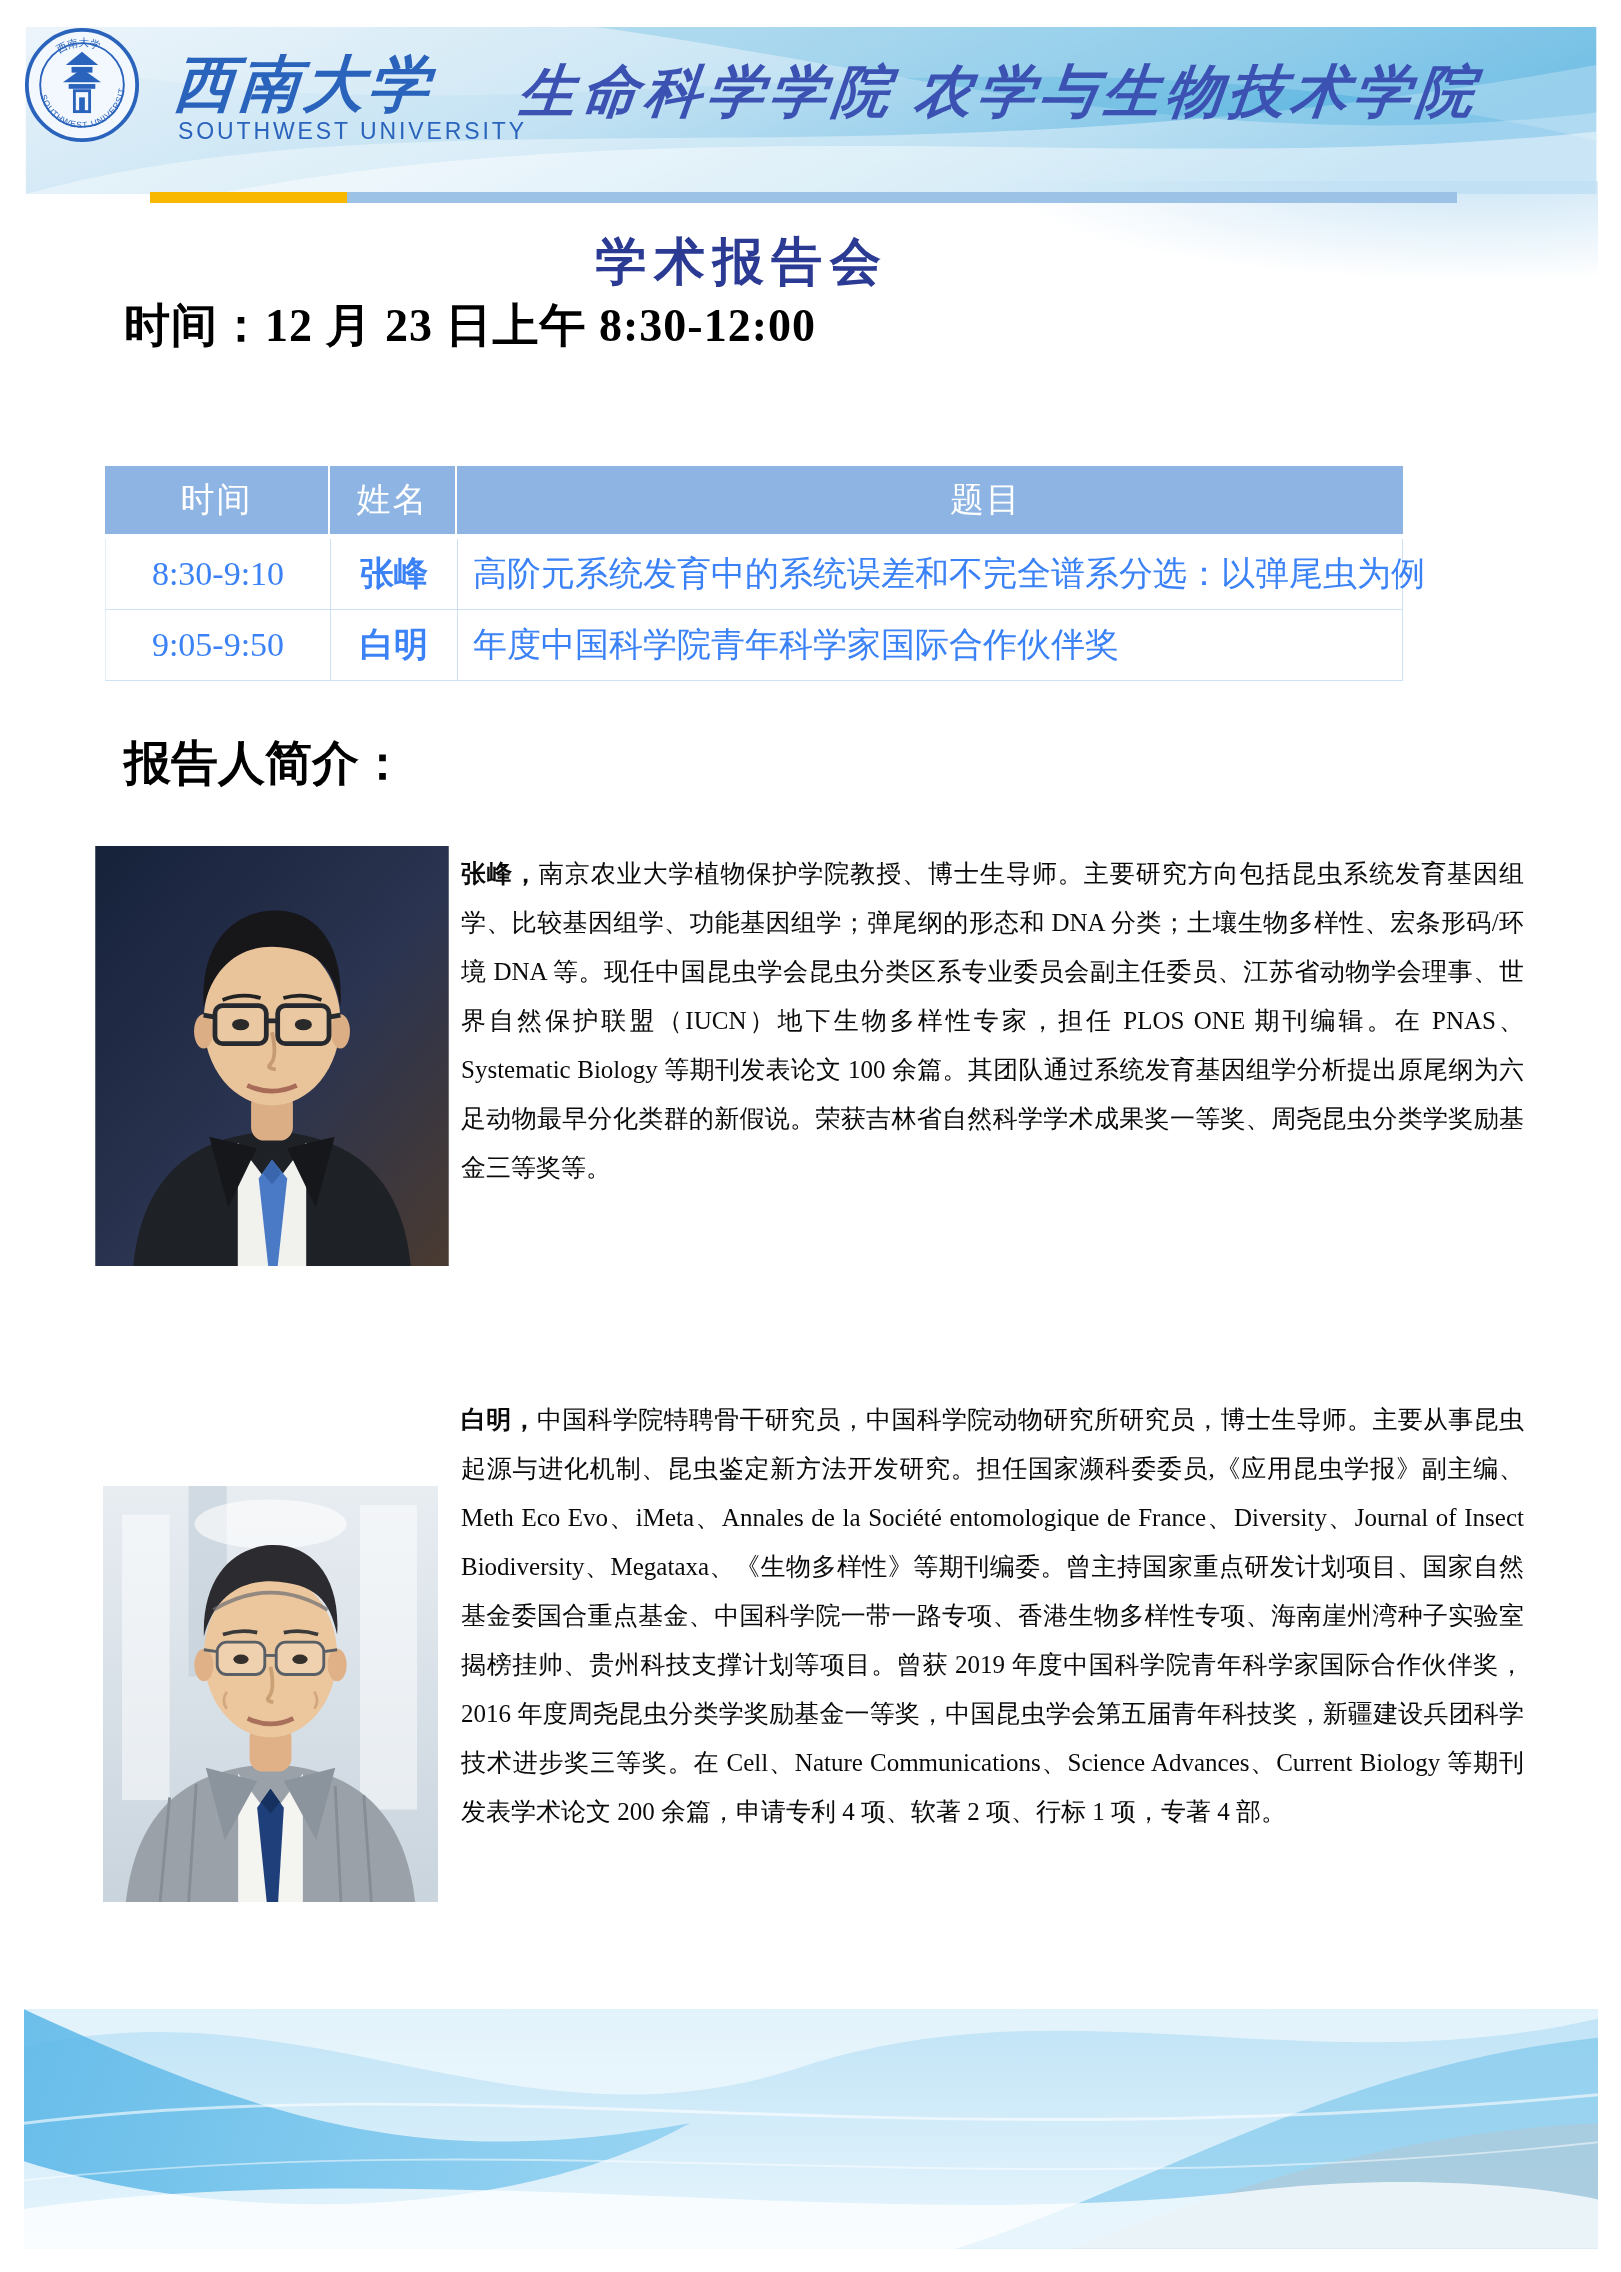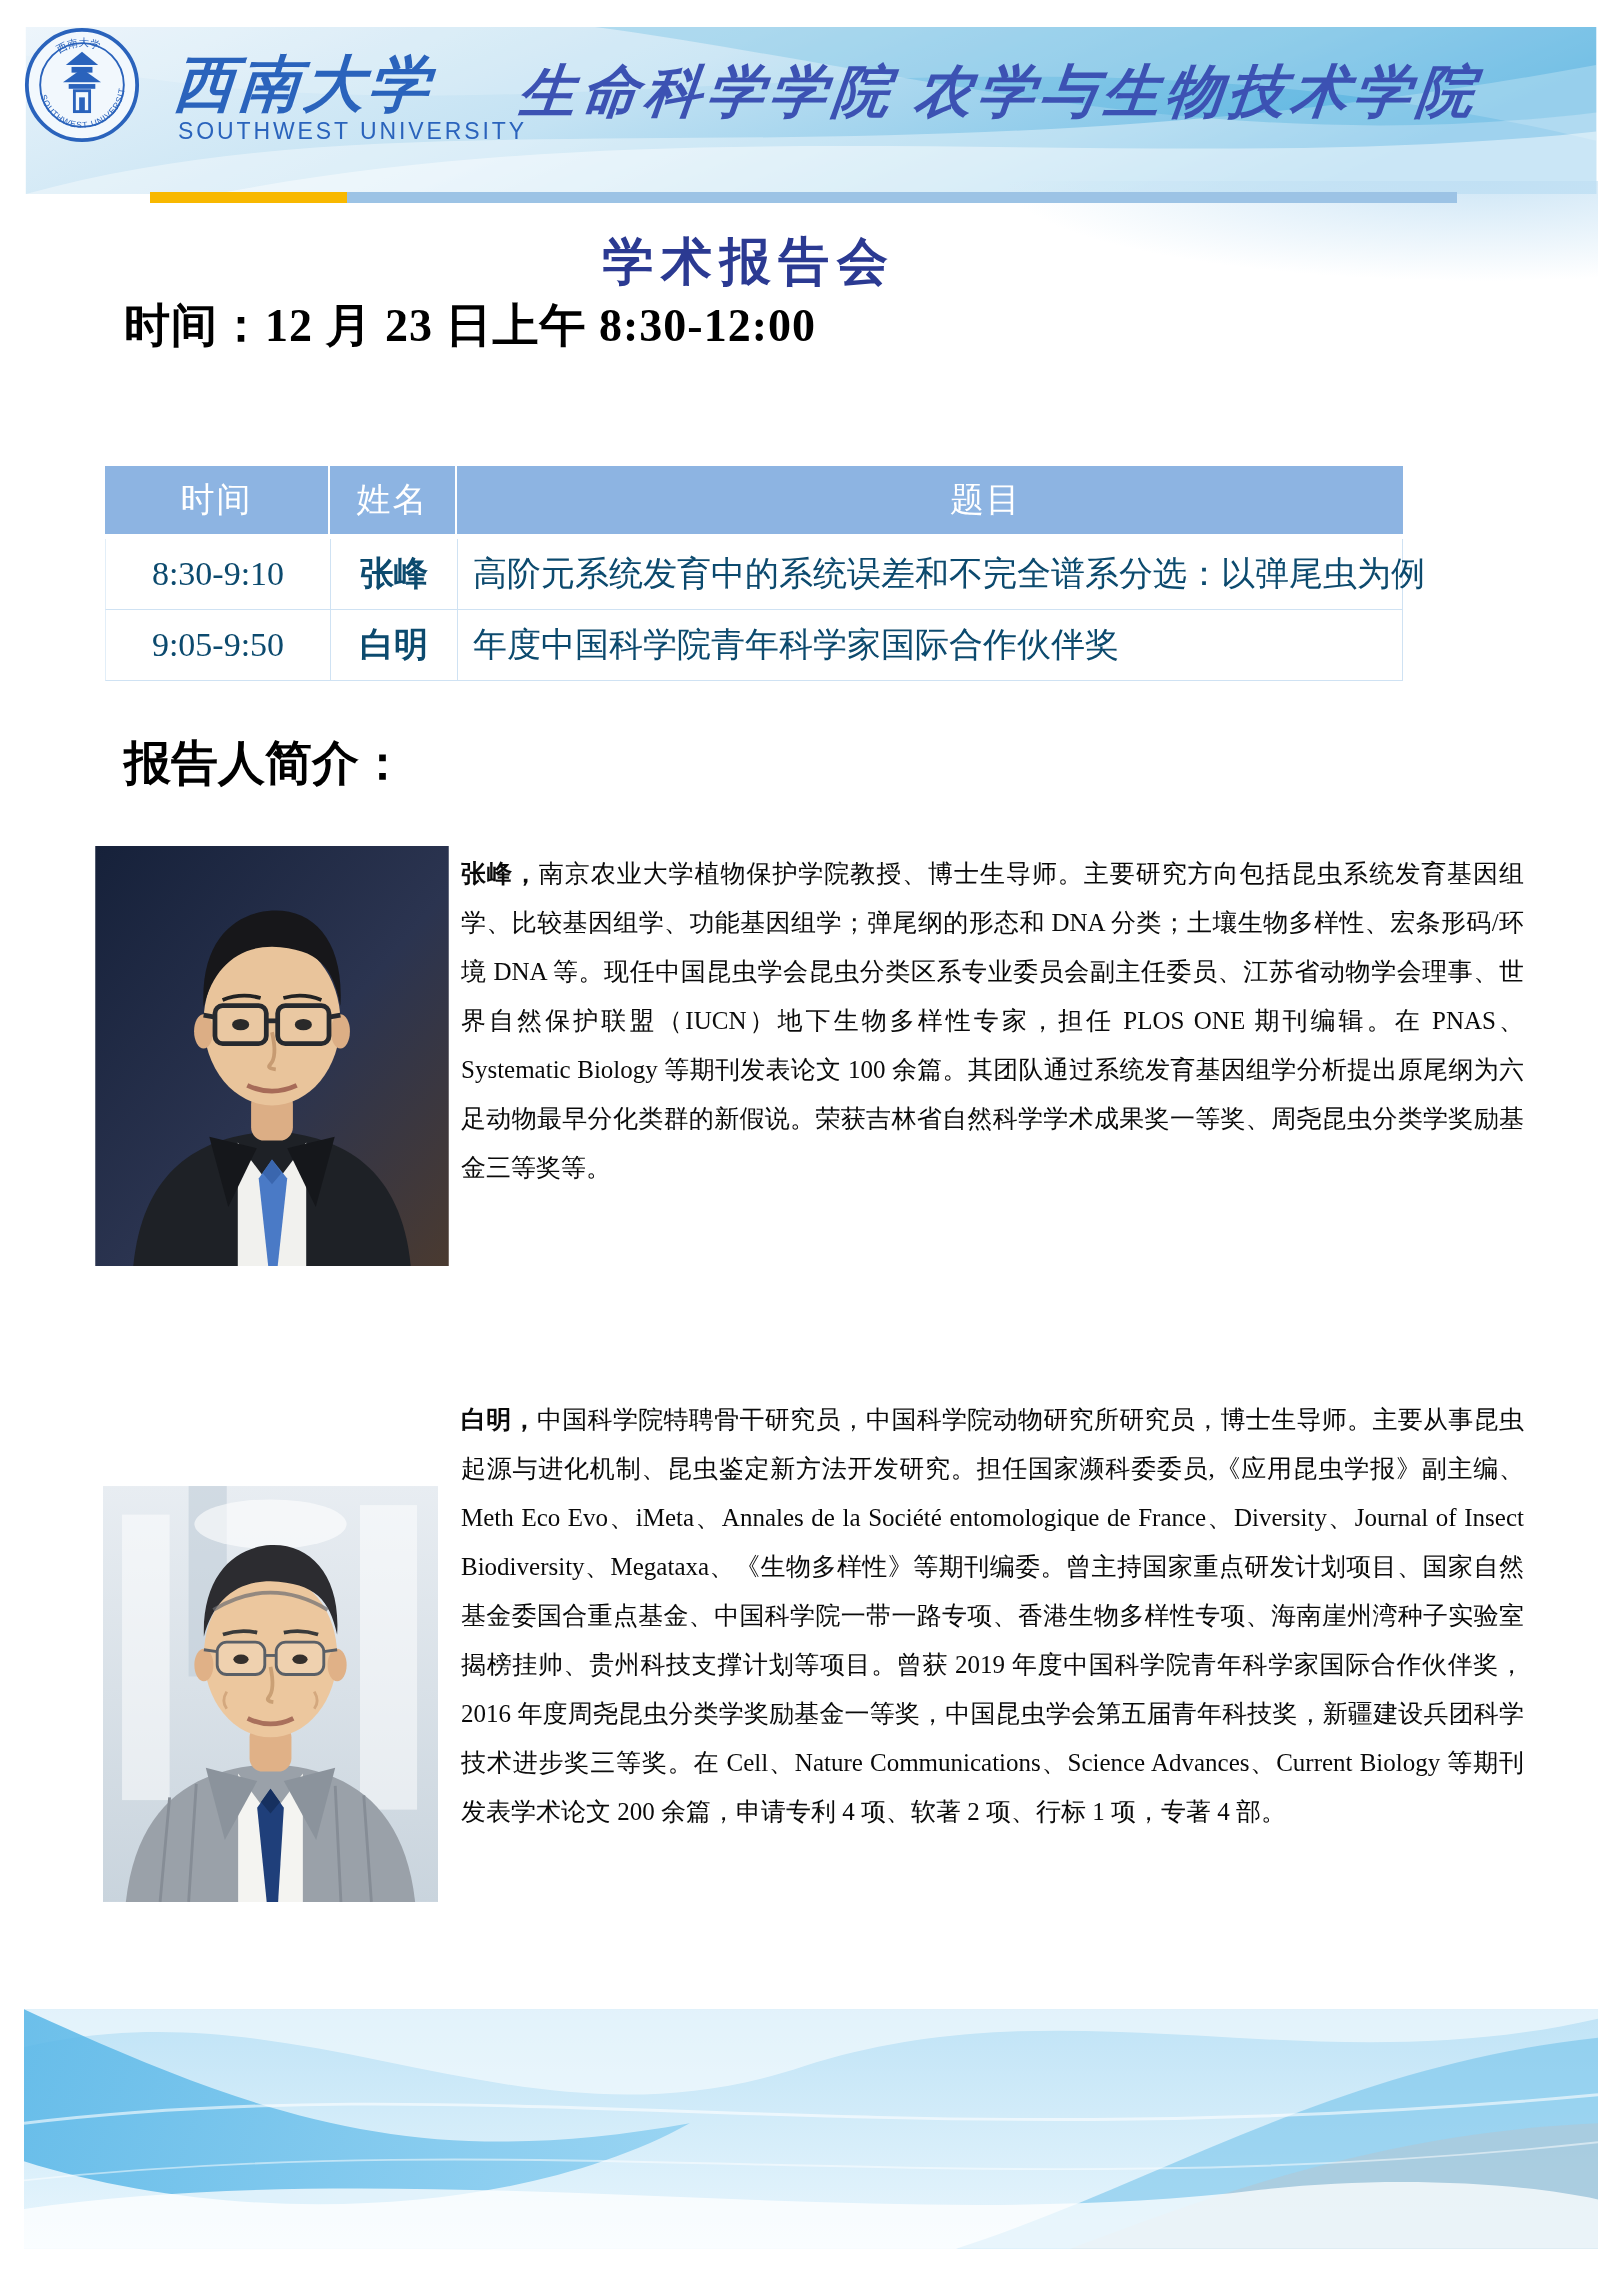--- a/index.html
+++ b/index.html
@@ -31,37 +31,37 @@
     background:radial-gradient(ellipse 90% 100% at 85% 0%, rgba(190,222,243,.75), rgba(190,222,243,0) 70%);
     border-bottom-left-radius:60% 100%;
   }
   
   .divider{position:absolute; left:150px; top:192px; width:1307px; height:10.5px; display:flex;}
   .divider .seg-yellow{width:197px; height:10.5px; background:#f8b800;}
   .divider .seg-blue{flex:1; height:10.5px; background:#9cc3e5;}
   
   .page-title{
     position:absolute; left:0; top:228px; width:1484px; text-align:center;
-    font-size:51px; font-weight:bold; color:#2b3a92; letter-spacing:7.6px;padding-left:7px;
+    font-size:51px; font-weight:bold; color:#2b3a92; letter-spacing:7.6px;
   }
   .info-line{position:absolute; left:124px; font-size:46px; font-weight:bold; color:#000; letter-spacing:1px;}
   .info-time{top:295px;}
   .info-loc{top:376px;}
   
   .tbl{position:absolute; left:105px; top:466px; width:1298px; font-size:34px;}
   .tbl-header{display:grid; grid-template-columns:225px 127px 1058px; height:68px; background:#8db4e2; color:#ffffff;}
   .tbl-header .cell{display:flex; align-items:center; justify-content:center; letter-spacing:1.9px;}
   .tbl-header .cell.sep{border-right:2.9px solid #ffffff;}
   .tbl-body{margin-top:4.8px;}
   .tbl-row{
     display:grid; grid-template-columns:225px 127px 1058px; min-height:70px;
     background:#ffffff; border-bottom:1.9px solid #cfe2f3;
   }
   .tbl-row:first-child{border-top:none;}
-  .tbl-row .cell{display:flex; align-items:center; justify-content:center; padding:9.5px 0; color:#0c4a6e;}
+  .tbl-row .cell{display:flex; align-items:center; justify-content:center; padding:9.5px 0; color:#3b82f6;}
   .tbl-row .cell.c-time{border-right:1.9px solid #cfe2f3;}
   .tbl-row .cell.c-name{border-right:1.9px solid #cfe2f3;font-weight:bold;}
   .tbl-row .cell.c-topic{justify-content:flex-start; padding-left:15px; padding-right:5.7px;}
   .tbl-row{border-left:1.9px solid #e2eef8; border-right:1.9px solid #cfe2f3;}
   
   .section-title{position:absolute; left:124px; top:732px; font-size:47px; font-weight:bold; color:#000;}
   .photo{position:absolute; overflow:hidden;}
   .photo-1{left:95px; top:846px; width:354px; height:420px;}
   .photo-2{left:103px; top:1486px; width:335px; height:416px;}
   .bio{

